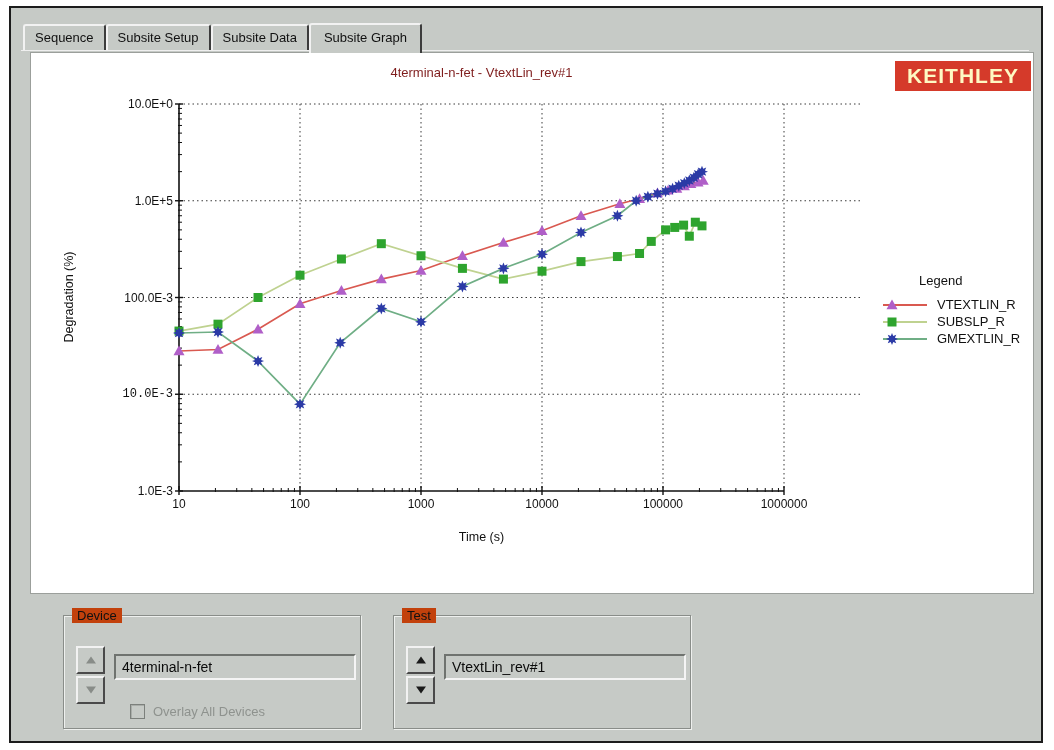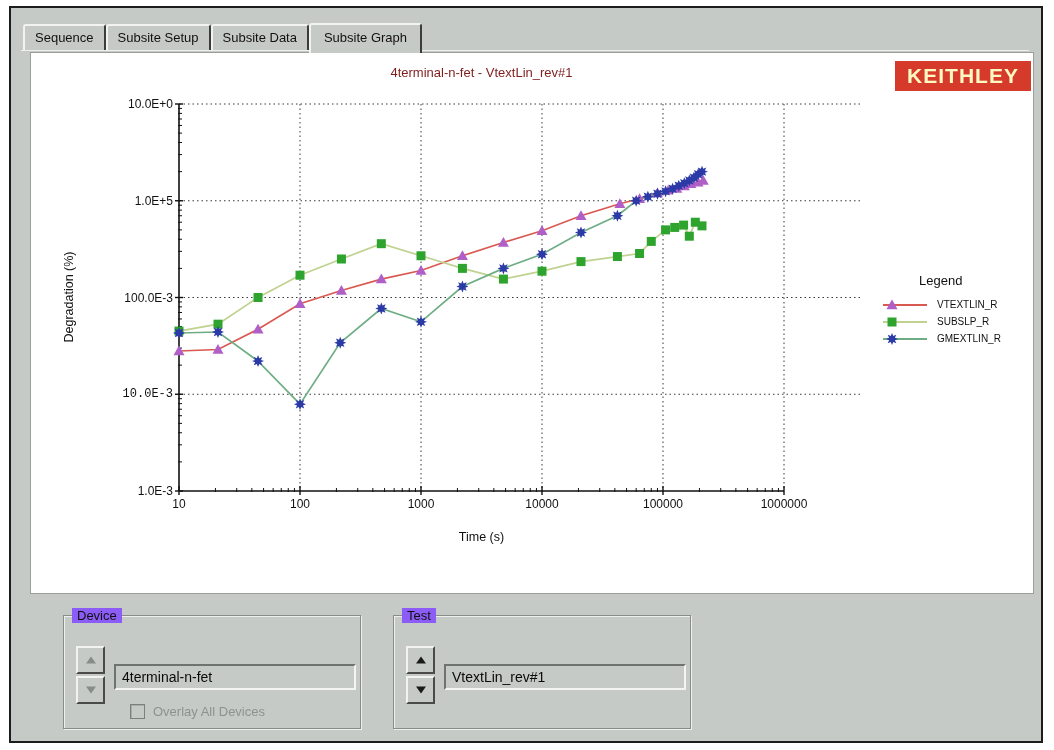--- a/index.html
+++ b/index.html
@@ -25,38 +25,38 @@
         transform:rotate(-90deg);}
   .xlab{position:absolute;left:148px;top:477px;width:605px;text-align:center;font-size:12.5px;}
   .tick-y{position:absolute;width:104px;text-align:right;font-size:12px;}
   .tick-x{position:absolute;width:90px;text-align:center;font-size:12px;}
   #plot{position:absolute;left:0;top:0;}
   
   .legend{position:absolute;left:850px;top:220px;width:152px;}
   .legend-title{font-size:13px;padding-left:38px;margin-bottom:8px;}
   .lg-row{display:flex;align-items:center;height:17px;}
   .lg-row svg{flex:0 0 48px;}
-  .lg-row span{font-size:10px;margin-left:8px;white-space:nowrap;}
+  .lg-row span{font-size:13px;margin-left:8px;white-space:nowrap;}
   
   .group{position:absolute;width:296px;height:112px;border:1px solid #898d89;
          box-shadow:1px 1px 0 #eef0ee, inset 1px 1px 0 #eef0ee;}
-  .group-label{position:absolute;left:8px;top:-8px;background:#8b5cf6;padding:0 5px;font-size:13px;}
+  .group-label{position:absolute;left:8px;top:-8px;background:#c2410c;padding:0 5px;font-size:13px;}
   .spinner{position:absolute;left:12px;top:30px;width:25px;}
   .spin-btn{width:25px;height:24px;background:#c6cac6;margin-bottom:2px;position:relative;
             border-top:2px solid #f2f2f2;border-left:2px solid #f2f2f2;
             border-right:2px solid #4a4a4a;border-bottom:2px solid #4a4a4a;cursor:default;}
   .arrow{position:absolute;left:50%;top:50%;width:0;height:0;transform:translate(-50%,-50%);}
   .arrow.up{border-left:5px solid transparent;border-right:5px solid transparent;border-bottom:7px solid #1a1a1a;}
   .arrow.down{border-left:5px solid transparent;border-right:5px solid transparent;border-top:7px solid #1a1a1a;}
   .arrow.dim.up{border-bottom-color:#888c88;}
   .arrow.dim.down{border-top-color:#888c88;}
   .field{position:absolute;left:50px;top:38px;width:226px;height:22px;background:#c6cac6;
          border-top:2px solid #6f736f;border-left:2px solid #6f736f;
          border-right:2px solid #f4f4f4;border-bottom:2px solid #f4f4f4;
-         font-family:"Liberation Sans",sans-serif;font-size:14px;color:#0a0a0a;padding:0 6px;outline:none;margin-top:10px;}
+         font-family:"Liberation Sans",sans-serif;font-size:14px;color:#0a0a0a;padding:0 6px;outline:none;}
   .chk-row{position:absolute;left:66px;top:88px;display:flex;align-items:center;text-align:center;}
   .chk-box{width:13px;height:13px;background:#c6cac6;border:1px solid #7c807c;
            box-shadow:inset 1px 1px 0 #a9ada9;}
   .chk-label{font-size:13px;color:#8e928e;margin-left:8px;}
 </style>
 </head>
 <body>
 
 <div id="screen">
   <div class="window">

